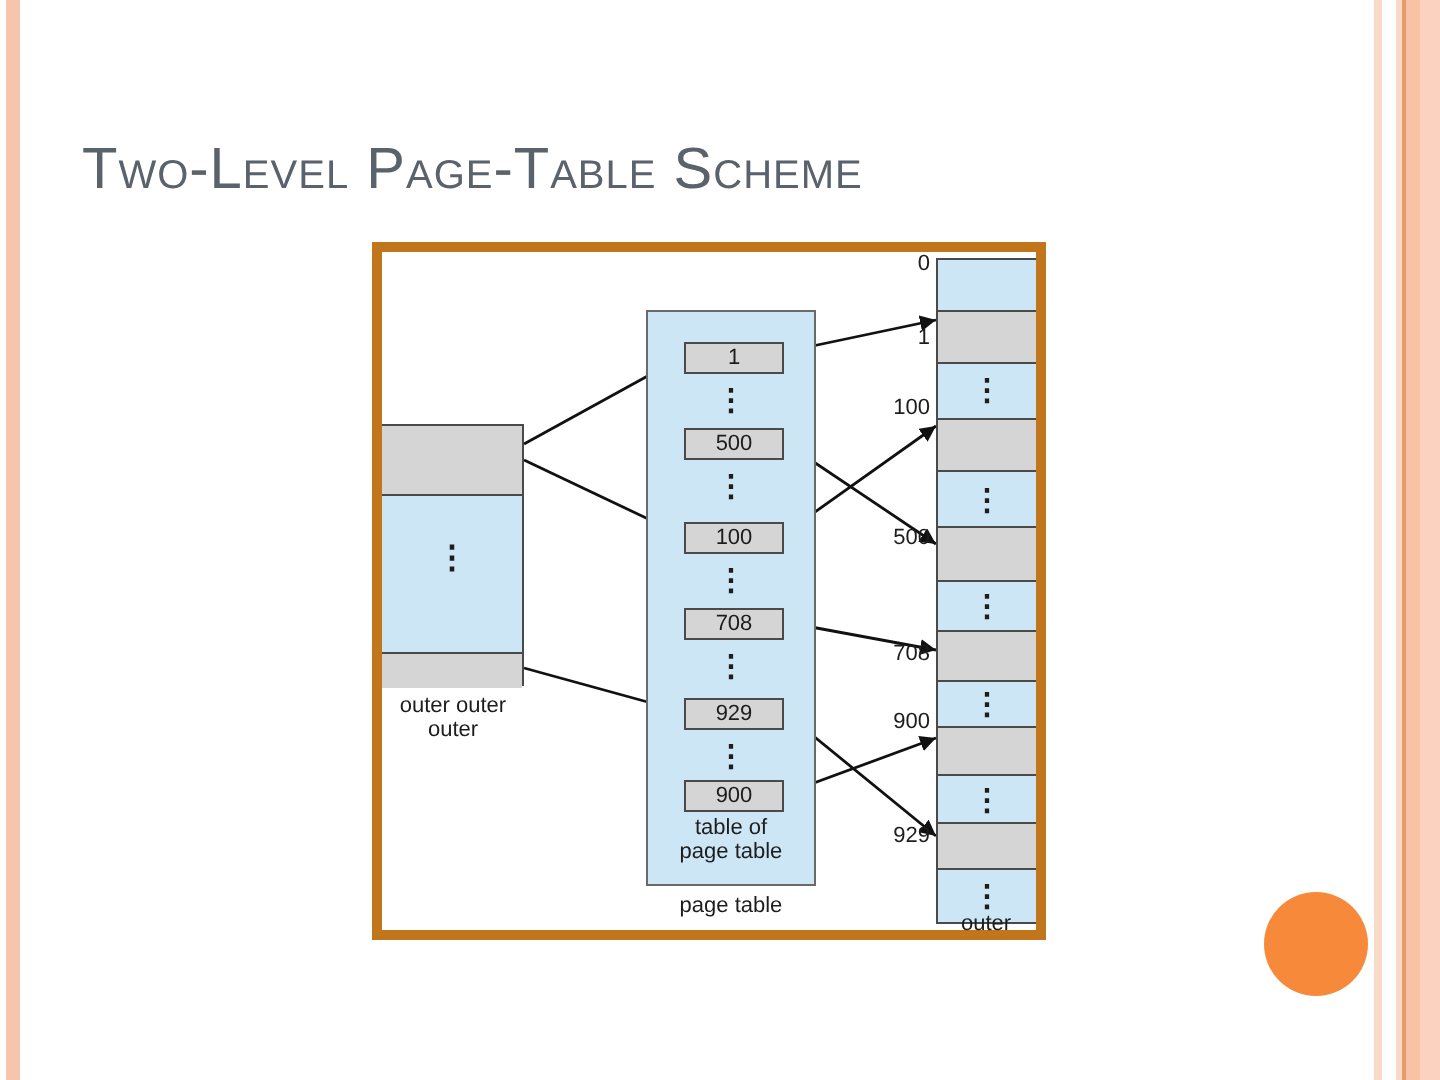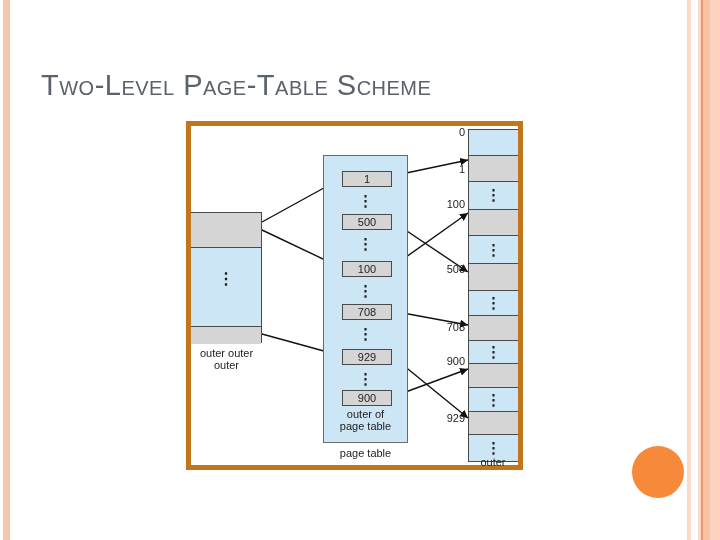--- a/index.html
+++ b/index.html
@@ -113,21 +113,21 @@
       <div class="pt-cell" style="top:58px">500</div>
       <div class="pt-dots" style="top:76px">⋮</div>
       <div class="pt-cell" style="top:105px">100</div>
       <div class="pt-dots" style="top:123px">⋮</div>
       <div class="pt-cell" style="top:148px">708</div>
       <div class="pt-dots" style="top:166px">⋮</div>
       <div class="pt-cell" style="top:193px">929</div>
       <div class="pt-dots" style="top:211px">⋮</div>
       <div class="pt-cell" style="top:234px">900</div>
       <div class="pt-inner-label dtxt">
-        <div>outer of</div>
+        <div>table of</div>
         <div>page table</div>
       </div>
     </div>
     <div class="pt-label dtxt">page table</div>
 
     <div class="mem-col">
       <div class="mem-cell mem-blue" style="height:25px"></div>
       <div class="mem-cell mem-gray" style="height:26px"></div>
       <div class="mem-cell mem-blue" style="height:28px">⋮</div>
       <div class="mem-cell mem-gray" style="height:27px"></div>

